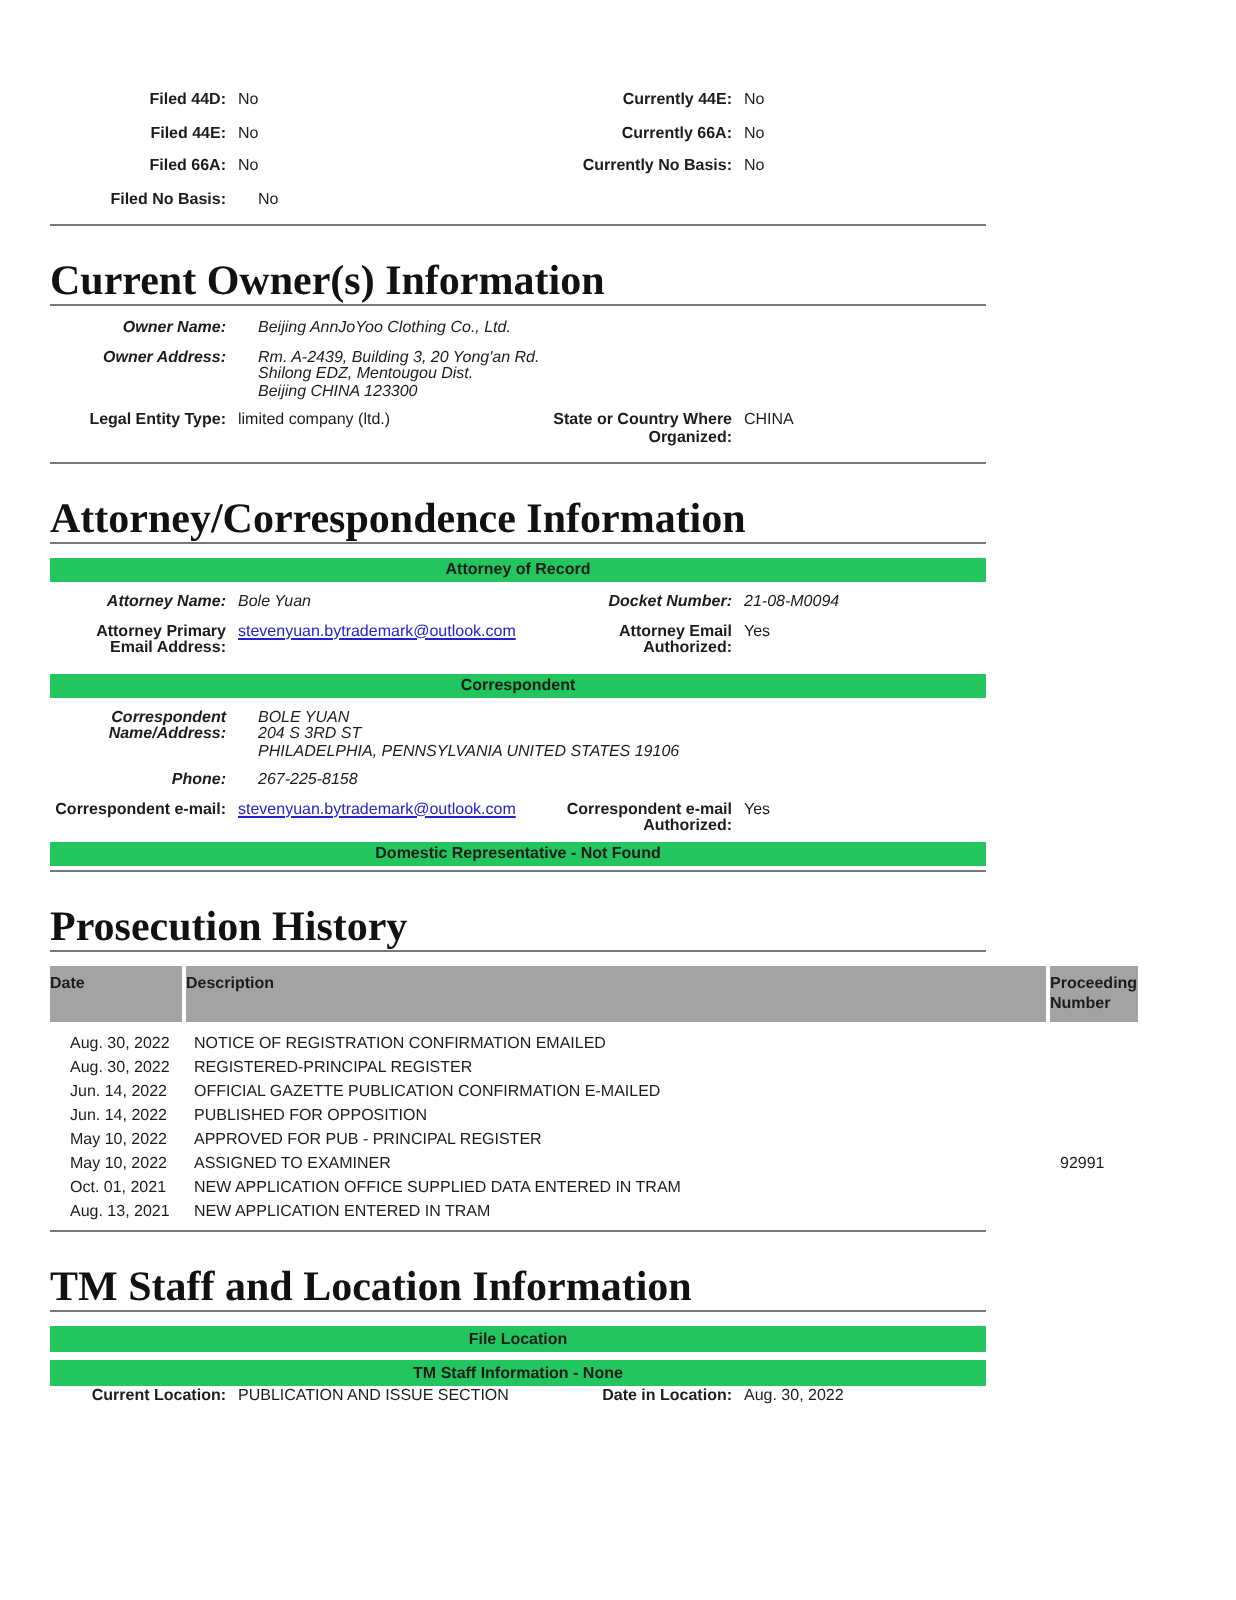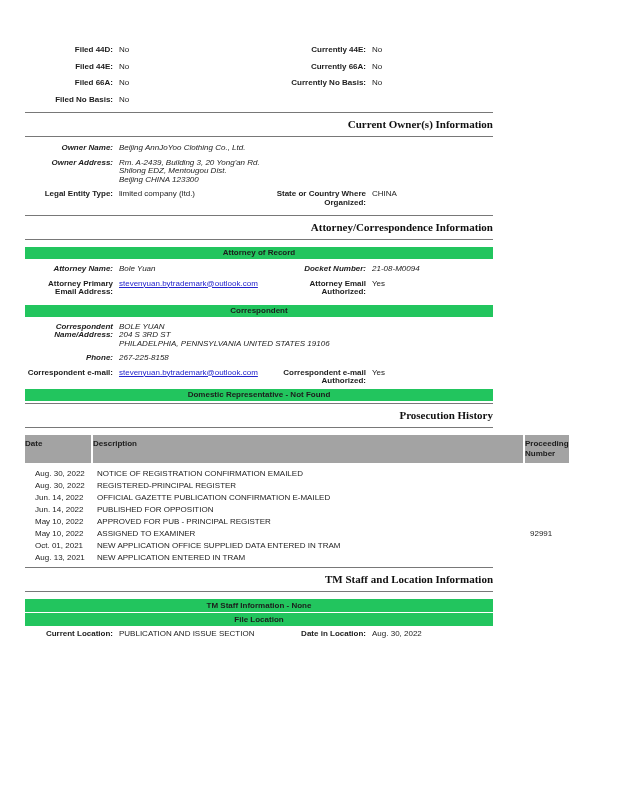--- a/index.html
+++ b/index.html
@@ -8,32 +8,32 @@
     width:618px; height:800px;
     font-family:"Liberation Sans","DejaVu Sans",sans-serif;
     font-size:8px; color:#1c1c1c;
     overflow:hidden;
   }
   .page { width:518px; height:800px; padding:46px 25px 0 25px; background:#fff; }
 
   
   .frow4 { display:grid; grid-template-columns:88px 145px 96px 1fr; column-gap:6px;
            align-items:start; line-height:9px; margin-bottom:8px; }
-  .frow2 { display:grid; grid-template-columns:88px 1fr; column-gap:6px;
+  .frow2 { display:grid; grid-template-columns:88px 1fr; column-gap:16px;
            align-items:start; line-height:9px; margin-bottom:8px; }
   .tight { margin-bottom:6px;font-style:italic; }
   .label { font-weight:700; text-align:right; line-height:8.5px; }
   .value { line-height:8.5px; }
   .mline div { line-height:8.5px; }
 
   
   .sec-heading-block { border-top:1px solid #787878; border-bottom:1px solid #787878;
                        padding:1px 0 1px 0; margin:4px 0 7px 0; }
-  .sec-heading { font-family:"Liberation Serif","DejaVu Serif",serif; font-size:11px;
-                 font-weight:700; text-align:right; line-height:21px; color:#111; }
+  .sec-heading { font-family:"Liberation Serif","DejaVu Serif",serif; font-size:21px;
+                 font-weight:700; text-align:left; line-height:21px; color:#111;margin-top:16px; }
 
   
   .bar { background:#22c55e; text-align:center; font-weight:700;
          height:12px; line-height:12px; margin-bottom:6px; }
   .bar.stacked { margin-bottom:1px; }
 
   
   .link { color:#2323cc; text-decoration:underline; cursor:pointer; }
 
   
@@ -202,22 +202,22 @@
         <span class="rc-proc"></span>
       </div>
     </div>
   </div>
 
   <div class="sec-heading-block" style="margin-top:3px;">
     <div class="sec-heading">TM Staff and Location Information</div>
   </div>
 
   <div>
+    <div class="bar" style="height:13px;line-height:13px;margin-bottom:4px;">File Location</div>
     <div class="bar stacked" style="height:13px;line-height:13px;">TM Staff Information - None</div>
-    <div class="bar" style="height:13px;line-height:13px;margin-bottom:4px;">File Location</div>
 
     <div class="frow4">
       <span class="label" style="width:88px;">Current Location:</span>
       <span class="value">PUBLICATION AND ISSUE SECTION</span>
       <span class="label">Date in Location:</span>
       <span class="value">Aug. 30, 2022</span>
     </div>
   </div>
 
 </div>

